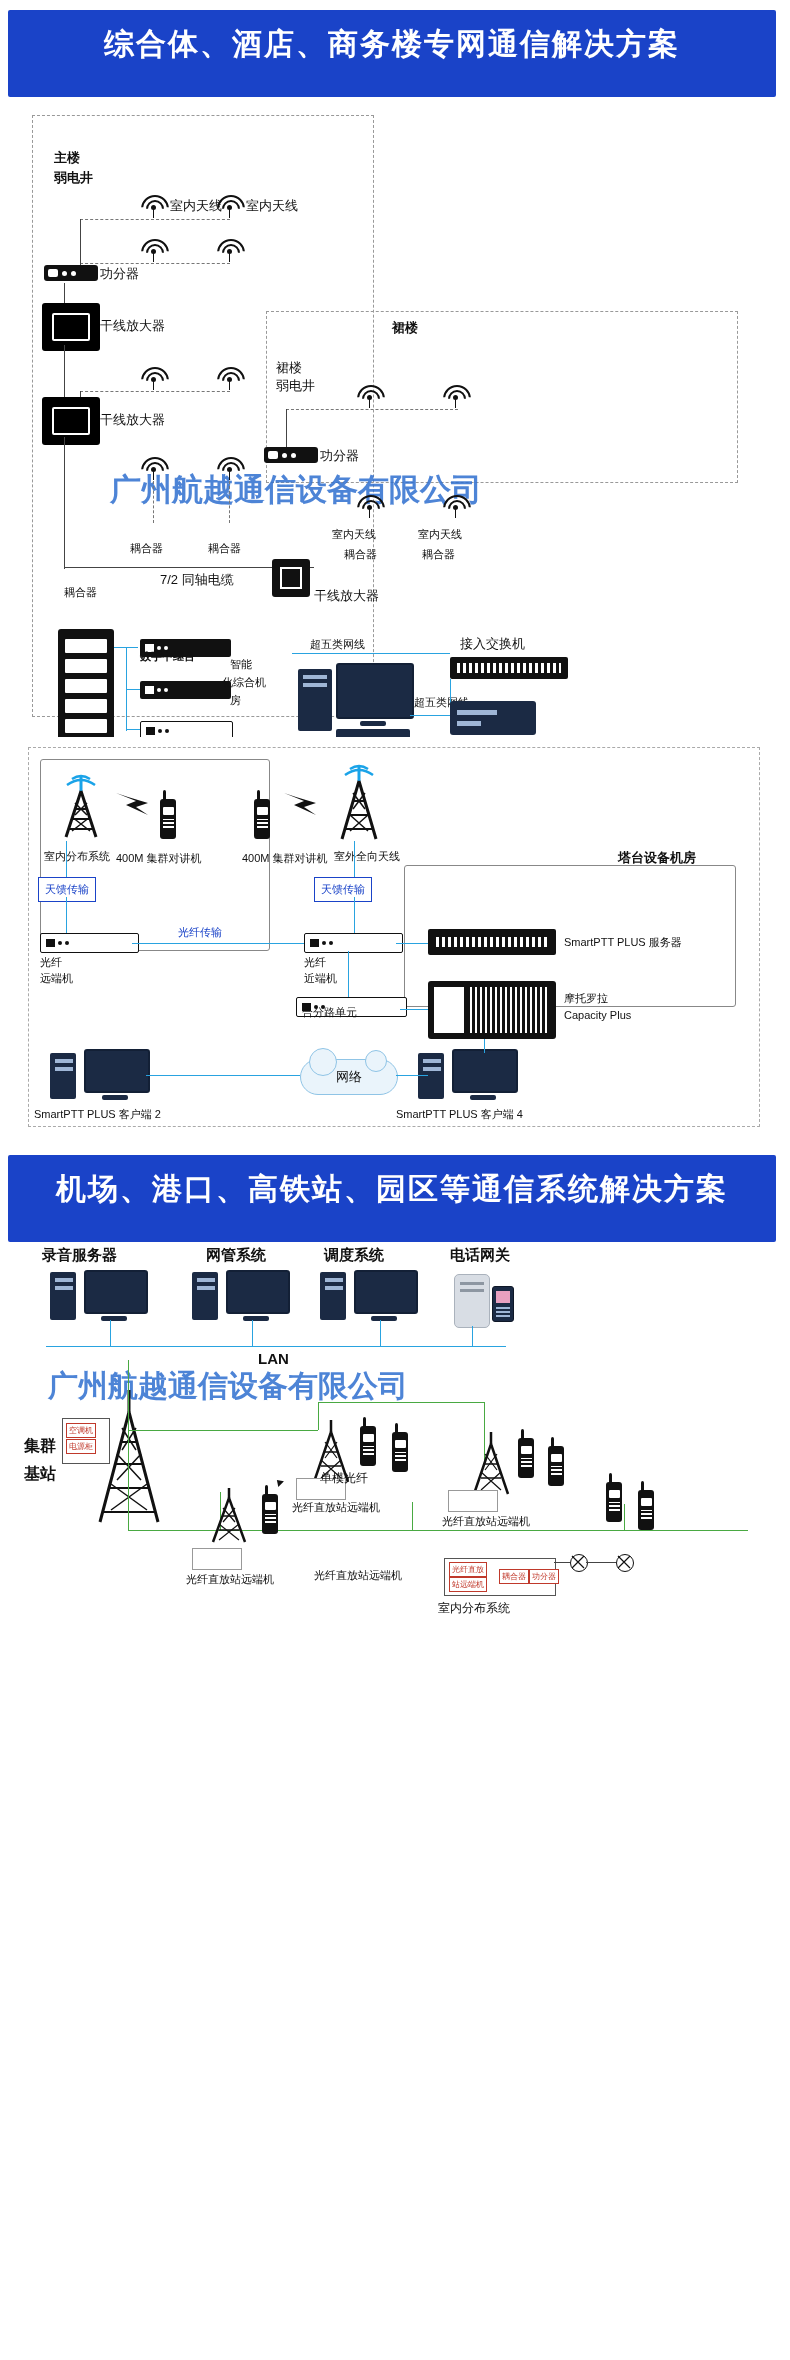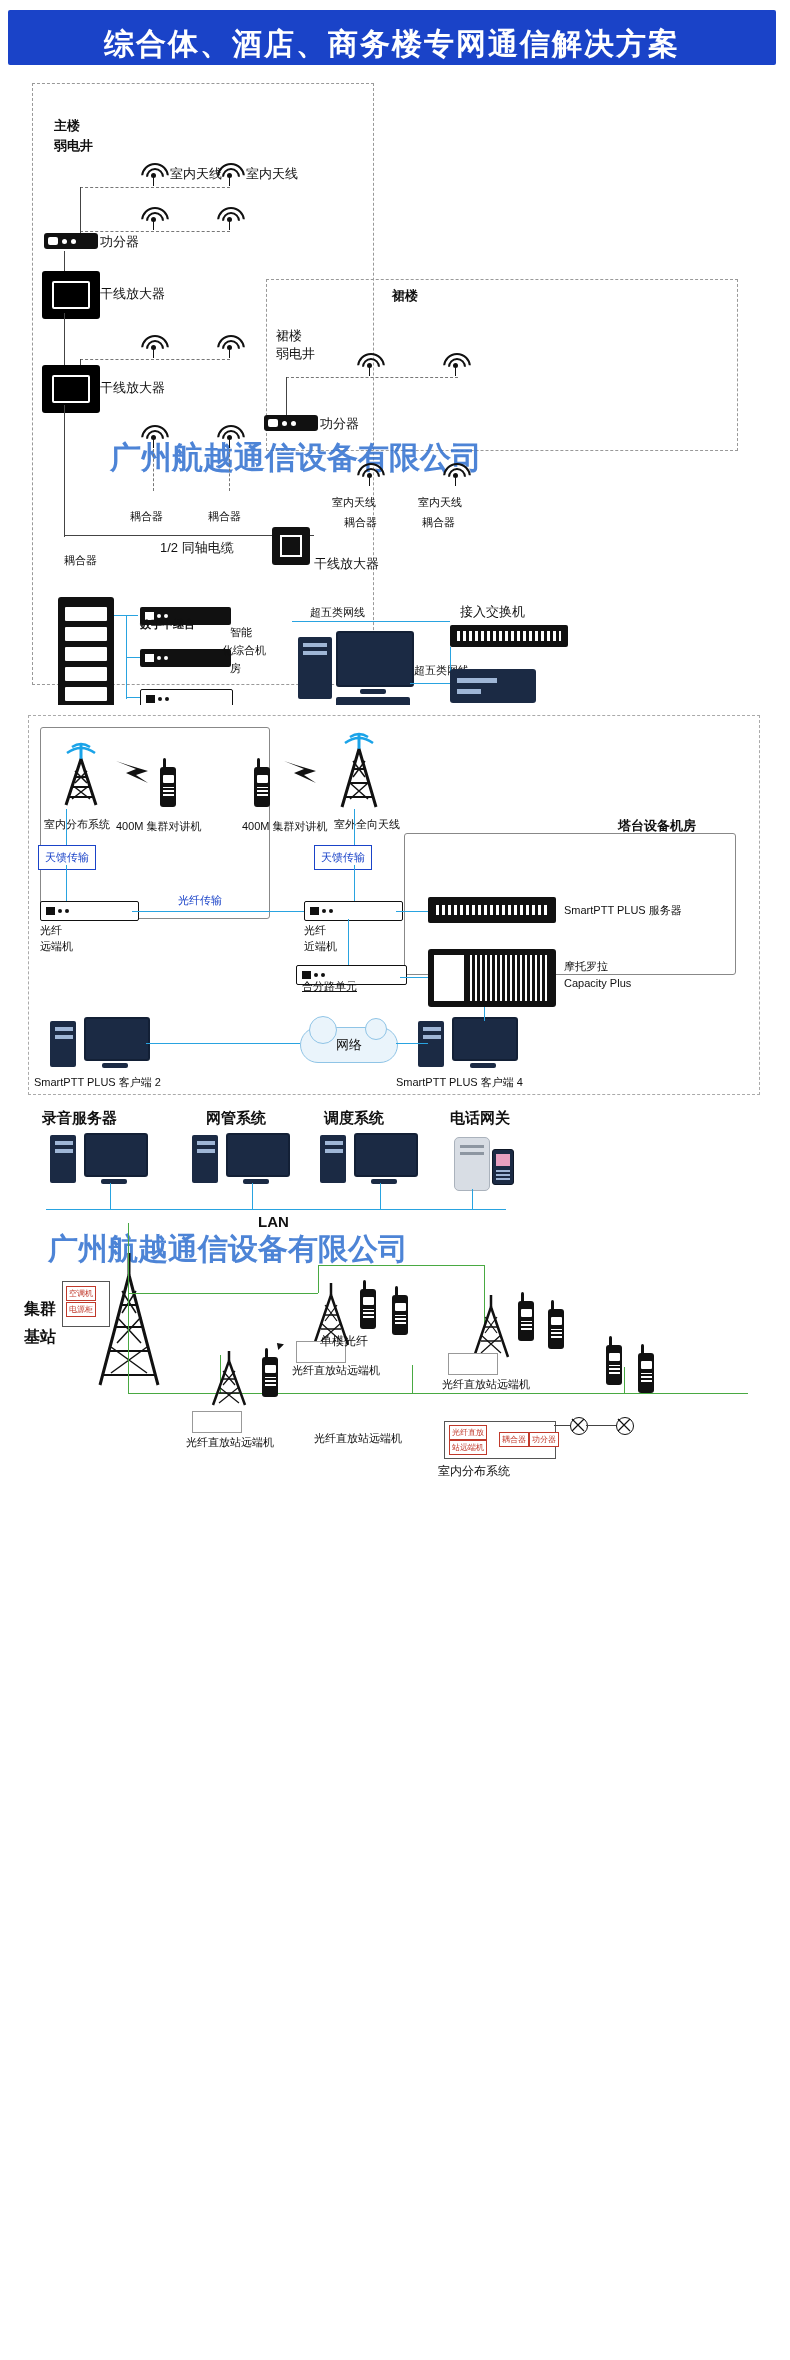--- a/index.html
+++ b/index.html
@@ -3,21 +3,21 @@
 <meta charset="utf-8">
 <style>
   html,body{margin:0;padding:0;background:#ffffff;}
   body{width:790px;font-family:"Liberation Sans","DejaVu Sans",sans-serif;color:#111;}
   .page{width:790px;position:relative;}
 
   
   .banner{
     background:#1a43c8;color:#fff;text-align:center;
     font-size:30px;font-weight:bold;letter-spacing:2px;
-    padding:14px 0 0 0;margin:10px 14px 0 8px;
+    padding:14px 0 32px 0;margin:10px 14px 0 8px;
     border-radius:2px;
   }
   .banner.b2{margin-top:18px;}
   .section{position:relative;margin:0 14px;}
 
   
   .canvas{position:relative;width:762px;background:#fff;overflow:hidden;}
   .canvas.s1{height:640px;}
   .canvas.s2{height:400px;}
   .canvas.s3{height:400px;}
@@ -251,21 +251,21 @@
       <div class="lbl sm" style="left:404px;top:430px;">室内天线</div>
 
       <div class="lbl sm" style="left:116px;top:444px;">耦合器</div>
       <div class="lbl sm" style="left:194px;top:444px;">耦合器</div>
       <div class="lbl sm" style="left:330px;top:450px;">耦合器</div>
       <div class="lbl sm" style="left:408px;top:450px;">耦合器</div>
       <div class="lbl sm" style="left:50px;top:488px;">耦合器</div>
 
       <div class="hline" style="left:50px;top:470px;width:250px;"></div>
       <div class="vline" style="left:50px;top:340px;height:132px;"></div>
-      <div class="lbl" style="left:146px;top:474px;">1/2 同轴电缆</div>
+      <div class="lbl" style="left:146px;top:474px;">7/2 同轴电缆</div>
 
       <div class="dev coupler" style="left:258px;top:462px;">
           <i></i>
         </div>
       <div class="lbl" style="left:300px;top:490px;">干线放大器</div>
 
       <div class="rack" style="left:44px;top:532px;">
         <div class="slot" style="top:10px;"></div>
           <div class="slot" style="top:30px;"></div>
         <div class="slot" style="top:50px;"></div>
@@ -410,21 +410,21 @@
       <div class="lbl sm" style="left:290px;top:234px;">近端机</div>
 
       <div class="hblue" style="left:118px;top:206px;width:172px;"></div>
       <div class="lbl sm" style="left:164px;top:188px;color:#1a43c8;">光纤传输</div>
 
       <div class="dev server1u" style="left:282px;top:260px;width:104px;background:#fff;border:1.5px solid #111;">
           <em style="background:#111"></em>
           <b style="background:#111"></b>
           <b style="background:#111"></b>
         </div>
-      <div class="lbl sm" style="left:288px;top:274px;text-decoration:underline;">合分路单元</div>
+      <div class="lbl sm" style="left:288px;top:268px;">合分路单元</div>
       <div class="vblue" style="left:334px;top:214px;height:46px;"></div>
       <div class="hblue" style="left:386px;top:272px;width:30px;"></div>
 
       <div class="dev sw1u" style="left:414px;top:192px;width:128px;height:26px;">
           <i style="width:112px;"></i>
         </div>
       <div class="lbl sm" style="left:550px;top:198px;">SmartPTT PLUS 服务器</div>
       <div class="hblue" style="left:382px;top:206px;width:32px;"></div>
 
       <div style="position:absolute;left:414px;top:244px;width:128px;height:58px;background:#111;border-radius:3px;">
@@ -456,20 +456,21 @@
 
       <div class="cloud" style="left:286px;top:322px;width:96px;height:34px;">
           <span>网络</span>
         </div>
       <div class="hblue" style="left:132px;top:338px;width:154px;"></div>
       <div class="hblue" style="left:382px;top:338px;width:32px;"></div>
       <div class="vblue" style="left:470px;top:302px;height:14px;"></div>
     </div>
   </div>
 
+  <div class="banner b2">机场、港口、高铁站、园区等通信系统解决方案</div>
   <div class="section">
     <div class="canvas s3">
 
       <div class="lbl b" style="left:28px;top:4px;font-size:15px;">录音服务器</div>
       <div class="lbl b" style="left:192px;top:4px;font-size:15px;">网管系统</div>
       <div class="lbl b" style="left:310px;top:4px;font-size:15px;">调度系统</div>
       <div class="lbl b" style="left:436px;top:4px;font-size:15px;">电话网关</div>
 
       <div class="tower-pc" style="left:36px;top:30px;width:26px;height:48px;">
           <div class="b1" style="width:18px"></div>

